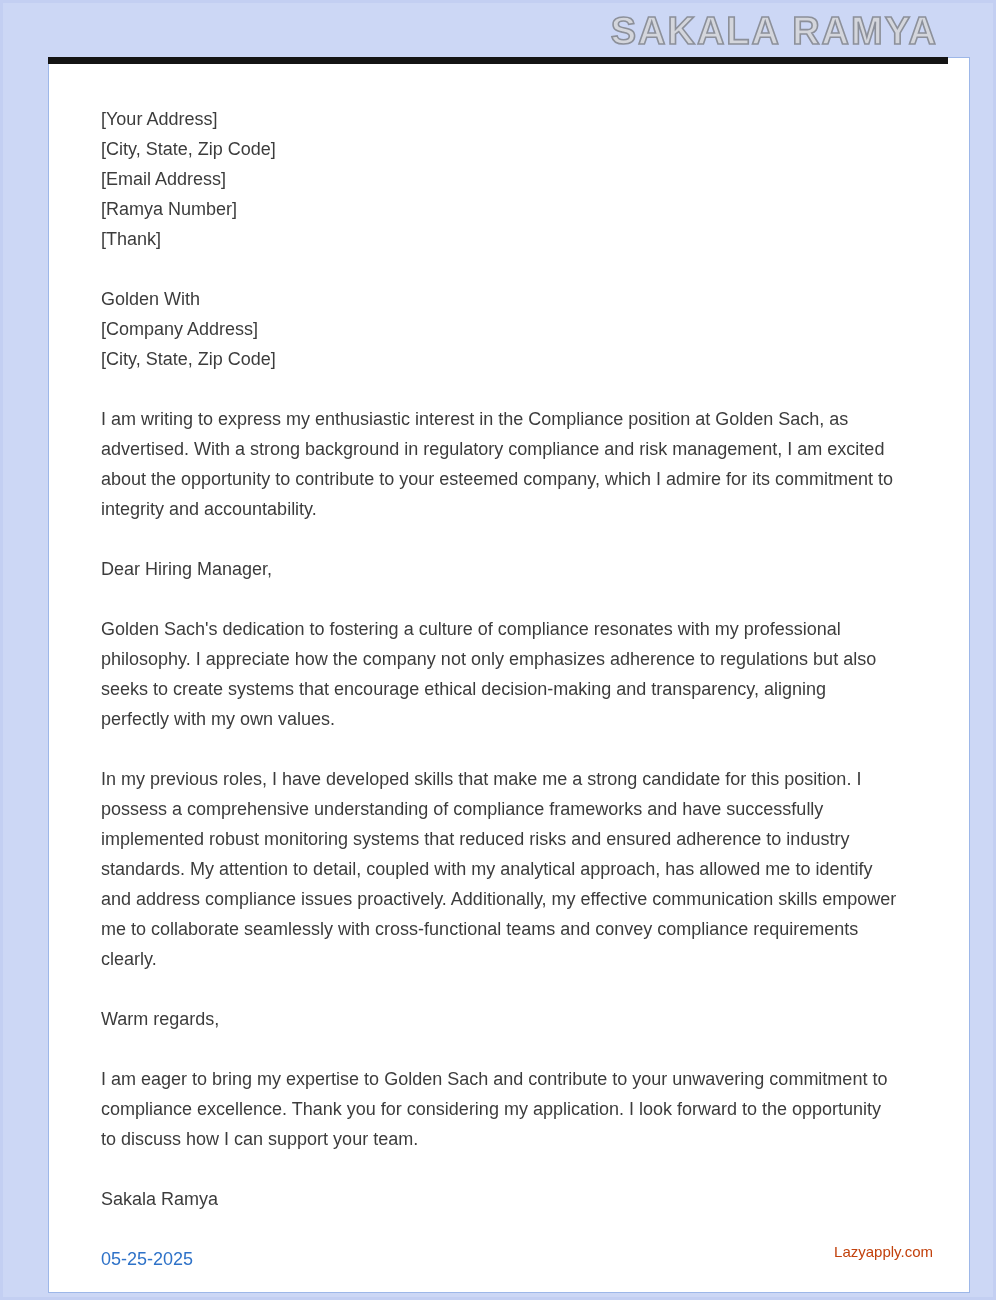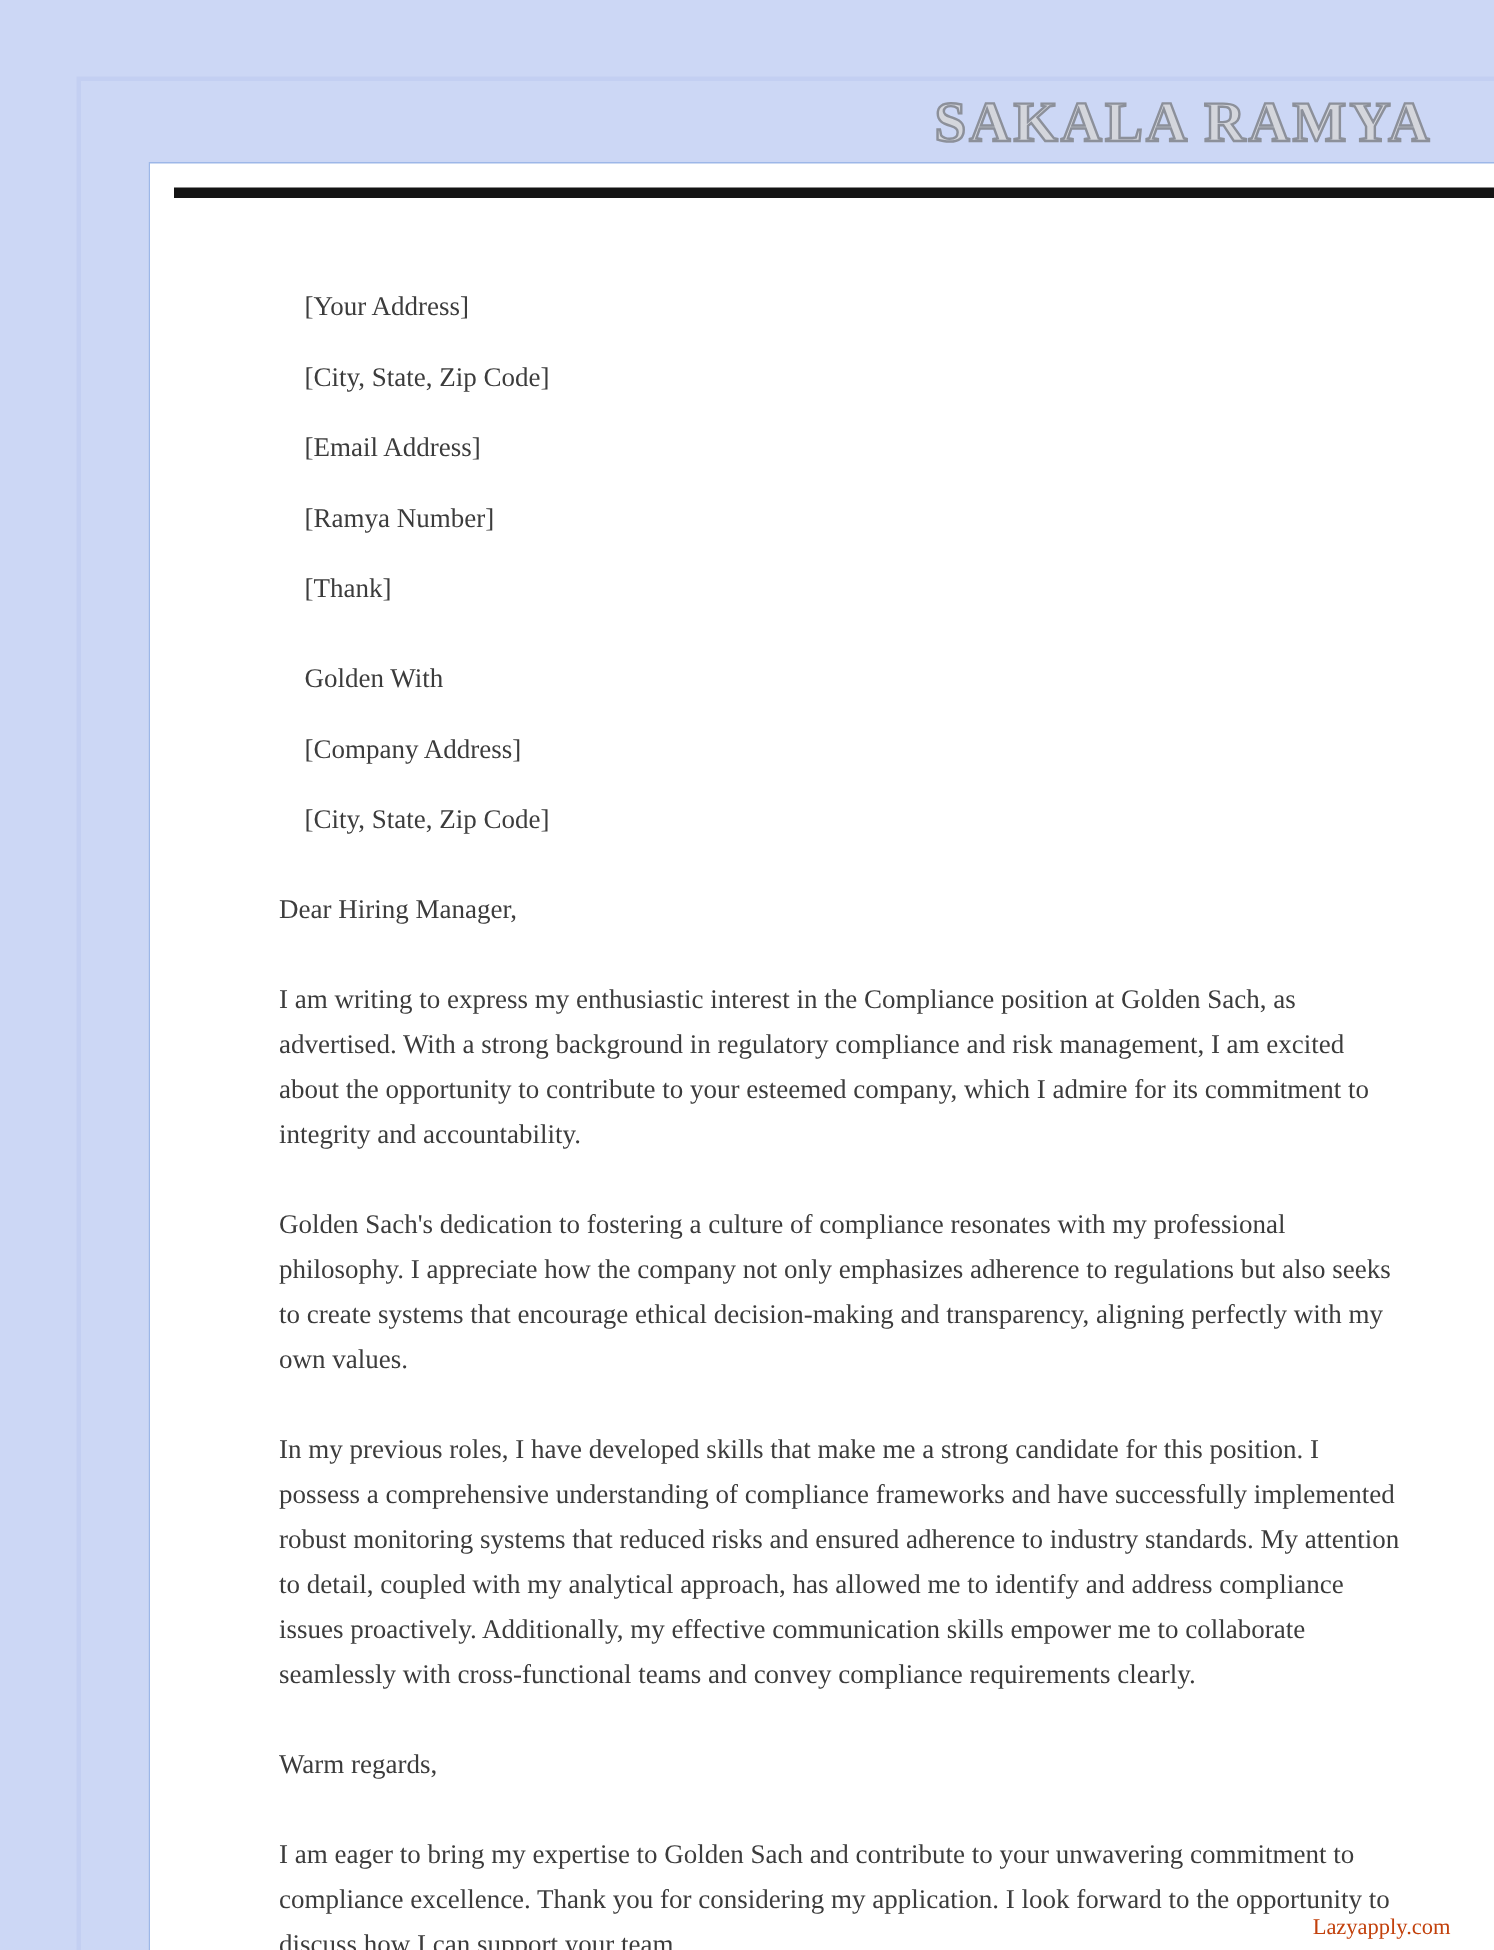--- a/index.html
+++ b/index.html
@@ -1,15 +1,15 @@
 <!DOCTYPE html>
 <html><head>
 <meta charset="utf-8">
 <style>
-  * { margin: 17px; padding: 0; box-sizing: border-box; font-family: Liberation Serif, serif; }
+  * { margin: 0; padding: 0; box-sizing: border-box; }
   html, body { width: 996px; height: 1300px; }
   body {
     background: #ccd7f5;
     font-family: "Liberation Sans", sans-serif;
     position: relative;
     overflow: hidden;
   }
   .outer-frame {
     position: absolute;
     inset: 0;
@@ -88,23 +88,23 @@
       <div class="line">[Ramya Number]</div>
       <div class="line">[Thank]</div>
     </div>
 
     <div class="block">
       <div class="line">Golden With</div>
       <div class="line">[Company Address]</div>
       <div class="line">[City, State, Zip Code]</div>
     </div>
 
+    <div class="block para">I am writing to express my enthusiastic interest in the Compliance position at Golden Sach, as advertised. With a strong background in regulatory compliance and risk management, I am excited about the opportunity to contribute to your esteemed company, which I admire for its commitment to integrity and accountability.</div>
+
     <div class="block">Dear Hiring Manager,</div>
-
-    <div class="block para">I am writing to express my enthusiastic interest in the Compliance position at Golden Sach, as advertised. With a strong background in regulatory compliance and risk management, I am excited about the opportunity to contribute to your esteemed company, which I admire for its commitment to integrity and accountability.</div>
 
     <div class="block para">Golden Sach's dedication to fostering a culture of compliance resonates with my professional philosophy. I appreciate how the company not only emphasizes adherence to regulations but also seeks to create systems that encourage ethical decision-making and transparency, aligning perfectly with my own values.</div>
 
     <div class="block para">In my previous roles, I have developed skills that make me a strong candidate for this position. I possess a comprehensive understanding of compliance frameworks and have successfully implemented robust monitoring systems that reduced risks and ensured adherence to industry standards. My attention to detail, coupled with my analytical approach, has allowed me to identify and address compliance issues proactively. Additionally, my effective communication skills empower me to collaborate seamlessly with cross-functional teams and convey compliance requirements clearly.</div>
 
     <div class="block">Warm regards,</div>
 
     <div class="block para">I am eager to bring my expertise to Golden Sach and contribute to your unwavering commitment to compliance excellence. Thank you for considering my application. I look forward to the opportunity to discuss how I can support your team.</div>
 
     <div class="block">Sakala Ramya</div>

